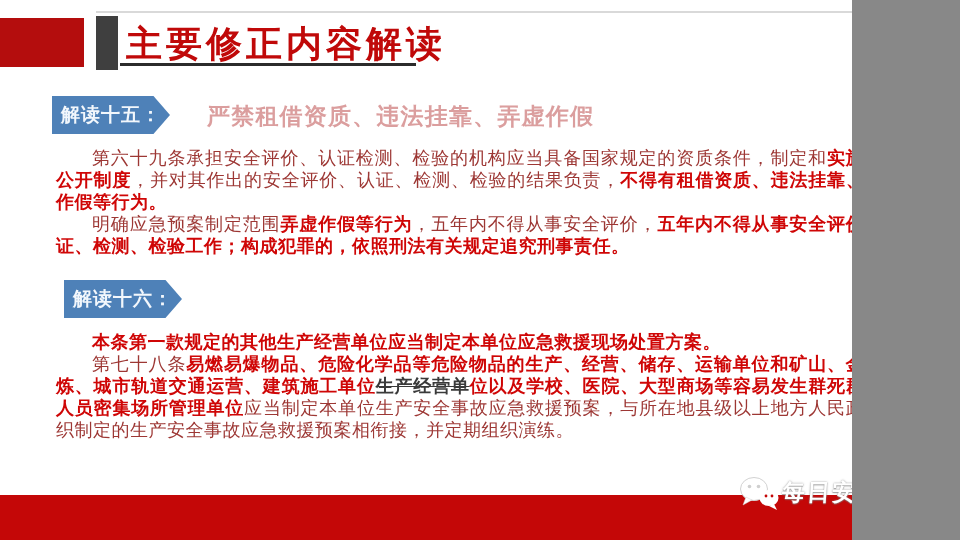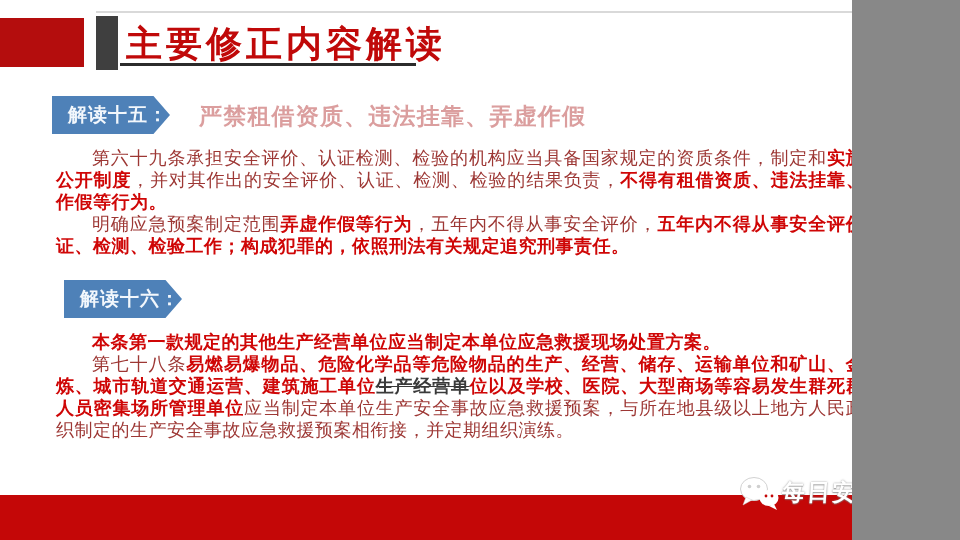--- a/index.html
+++ b/index.html
@@ -15,29 +15,29 @@
   .hdr-redsquare{position:absolute;left:928px;top:22px;width:24px;height:48px;background:#c60d0d;}
   .hdr-title{
     position:absolute;left:126px;top:22px;height:44px;line-height:44px;
     font-size:36px;font-weight:bold;color:#c00909;letter-spacing:4px;white-space:nowrap;
   }
   
   .badge{
     position:absolute;left:52px;width:118px;height:38px;background:#4e81b8;
     clip-path:polygon(0 0,86% 0,100% 50%,86% 100%,0 100%);
     color:#f2f7fc;font-size:19px;font-weight:bold;line-height:38px;
-    padding-left:16px;box-sizing:border-box;letter-spacing:1px;white-space:nowrap;
+    padding-left:9px;box-sizing:border-box;letter-spacing:1px;white-space:nowrap;
   }
   .badge.sec15{top:96px;}
   .badge.sec16{top:280px;margin-left:12px;}
   .sec-heading{
     position:absolute;left:199px;font-size:23px;font-weight:bold;color:#db9e9e;
     letter-spacing:1.2px;white-space:nowrap;
   }
-  .sec-heading.sec15{top:101px;}
+  .sec-heading.sec15{top:101px;margin-left:8px;}
   .sec-heading.sec16{top:285px;}
   
   .paras{position:absolute;left:56px;width:846px;}
   .paras.sec15{top:147px;}
   .paras.sec16{top:331px;}
   .body-para{
     margin:0;text-indent:2em;text-align:justify;
     font-size:18px;line-height:22px;letter-spacing:0.5px;
   }
   .seg-normal{color:#9d3734;}

